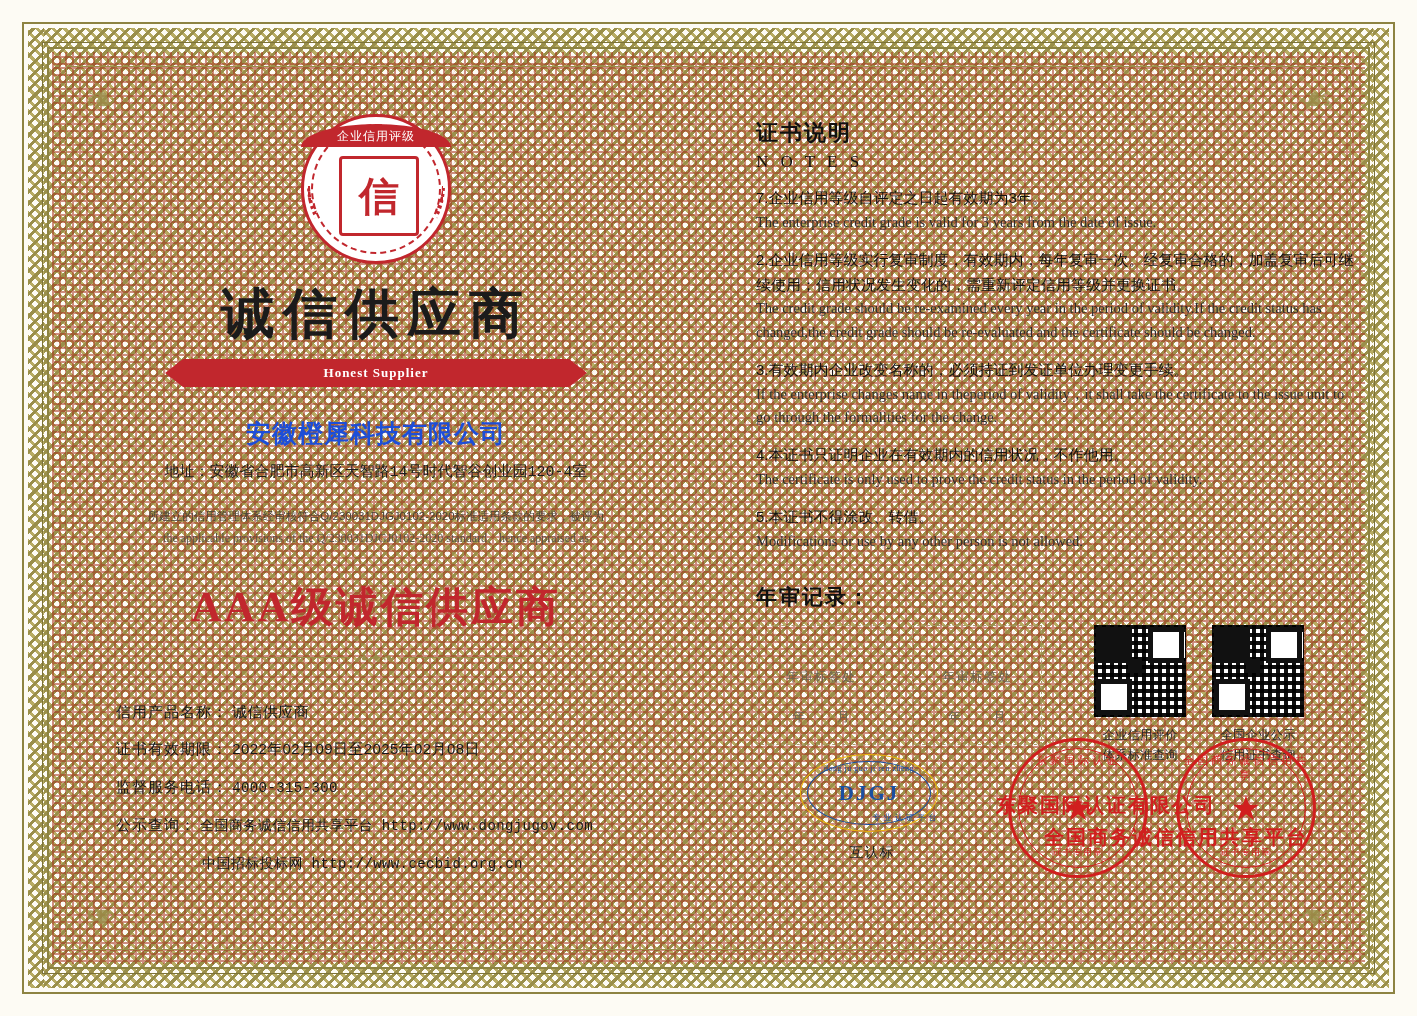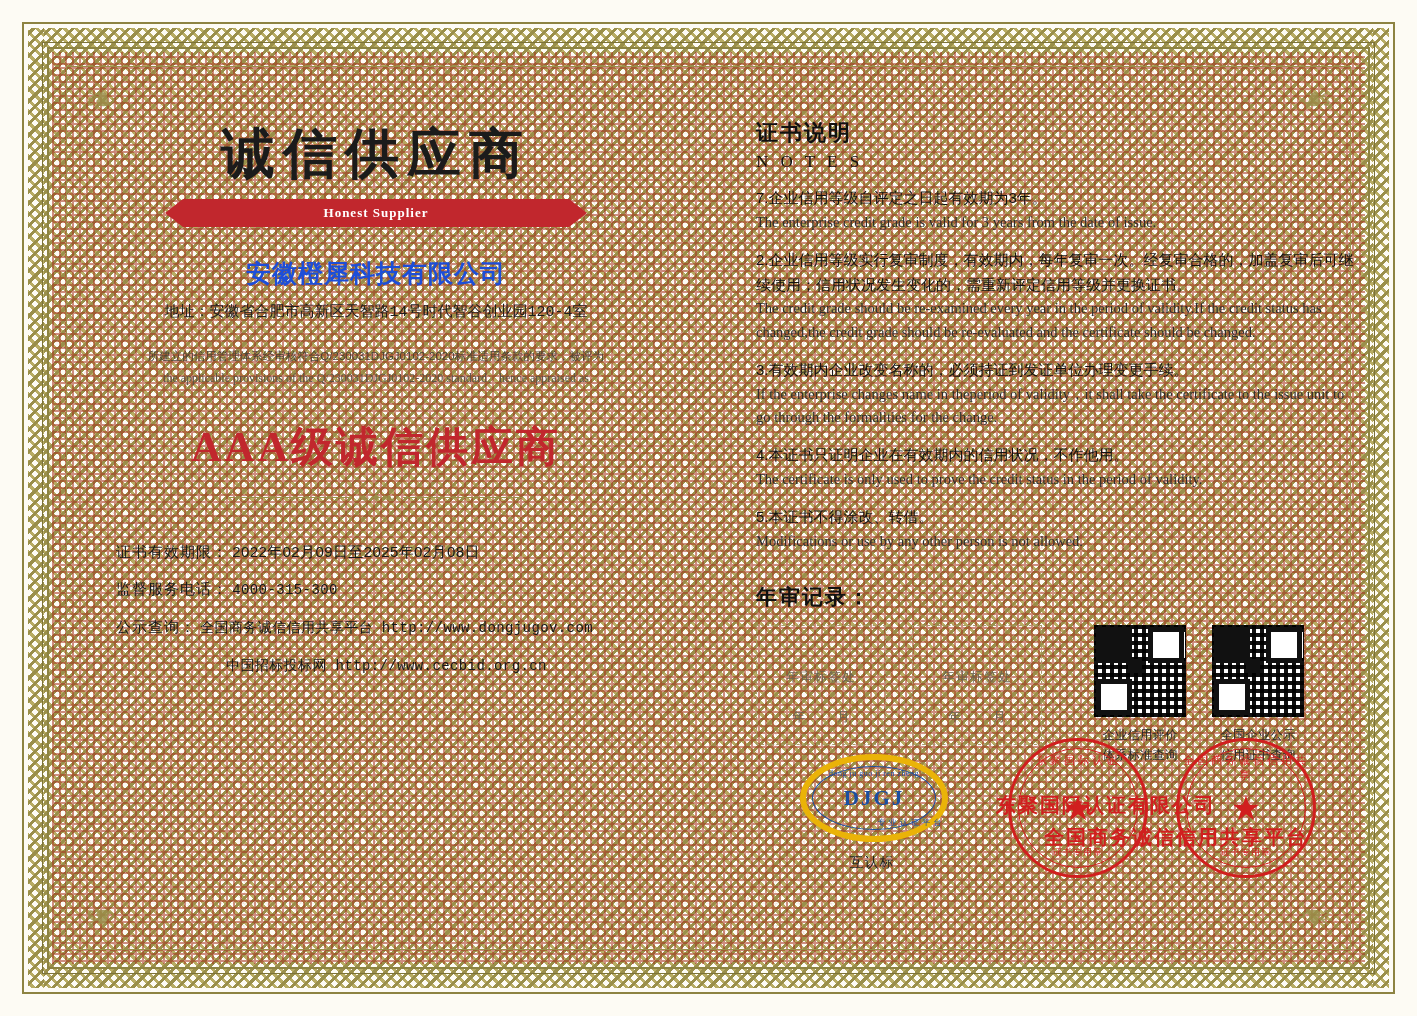--- a/index.html
+++ b/index.html
@@ -135,21 +135,21 @@
     margin-top:14px;color:#9a8f4a;font-size:15px;
   }
   .divider span.line{height:1px;width:120px;background:#9a8f4a;margin:0 8px;}
   .fields{
     margin-top:26px;text-align:left;padding-left:20px;
     font-size:15px;color:#16181a;line-height:2.5;
   }
   .fields .lbl{letter-spacing:1px;}
   .fields .val{letter-spacing:.4px;}
   .fields .mono{font-family:"Liberation Mono",monospace;font-size:14px;}
-  .sub-line{padding-left:110px;}
+  .sub-line{padding-left:86px;}
 
   
   .right{position:absolute;left:756px;top:118px;width:600px;}
   .notes-title{
     font-family:"Liberation Serif",serif;font-weight:bold;
     font-size:22px;color:#111;letter-spacing:2px;
   }
   .notes-sub{
     font-family:"Liberation Serif",serif;font-size:17px;color:#111;
     letter-spacing:4px;margin-top:4px;
@@ -199,21 +199,21 @@
     position:absolute;left:34px;top:34px;width:14px;height:14px;background:#111;
   }
   .qr-cap{font-size:12.5px;color:#2a2a2a;line-height:1.6;margin-top:8px;text-align:center;}
 
   
   .stamps{position:absolute;left:756px;top:720px;width:600px;height:190px;}
   .mutual{
     position:absolute;left:44px;top:34px;width:144px;text-align:center;
   }
   .ellipse{
-    width:136px;height:76px;border:6px solid #eab308;border-radius:50%;
+    width:136px;height:76px;border:1px solid #eab308;border-radius:50%;
     position:relative;background:transparent;
   }
   .ellipse .in{
     position:absolute;inset:6px;border:1px solid #1b4fa0;border-radius:50%;
   }
   .ellipse .txt-top{
     position:absolute;left:0;right:0;top:9px;text-align:center;
     font-size:8px;color:#1b4fa0;letter-spacing:.5px;
     font-family:"Liberation Serif",serif;
   }
@@ -270,20 +270,27 @@
   <div class="frame-inner"></div>
   <div class="guilloche"></div>
 
   <div class="corner c-tl">❧</div>
   <div class="corner c-tr">❧</div>
   <div class="corner c-bl">❧</div>
   <div class="corner c-br">❧</div>
 
   <div class="left">
 
+    <div class="seal-wrap">
+      <div class="seal"></div>
+      <div class="seal-ring"></div>
+      <div class="seal-laurel"></div>
+      <div class="seal-top">企业信用评级</div>
+      <div class="seal-core">信</div>
+    </div>
 
     <div class="main-title">诚信供应商</div>
 
     <div class="ribbon">
       <span>Honest Supplier</span>
     </div>
 
     <div class="company">安徽橙犀科技有限公司</div>
     <div class="address">地址：安徽省合肥市高新区天智路14号时代智谷创业园120-4室</div>
 
@@ -294,20 +301,24 @@
 
     <div class="grade">AAA级诚信供应商</div>
 
     <div class="divider">
       <span class="line"></span>
       <span>❧✦❧</span>
       <span class="line"></span>
     </div>
 
     <div class="fields">
+      <div>
+        <span class="lbl">信用产品名称：</span>
+        <span class="val">诚信供应商</span>
+      </div>
       <div>
         <span class="lbl">证书有效期限：</span>
         <span class="val">2022年02月09日至2025年02月08日</span>
       </div>
       <div>
         <span class="lbl">监督服务电话：</span>
         <span class="val mono">4000-315-300</span>
       </div>
       <div>
         <span class="lbl">公示查询：</span>

